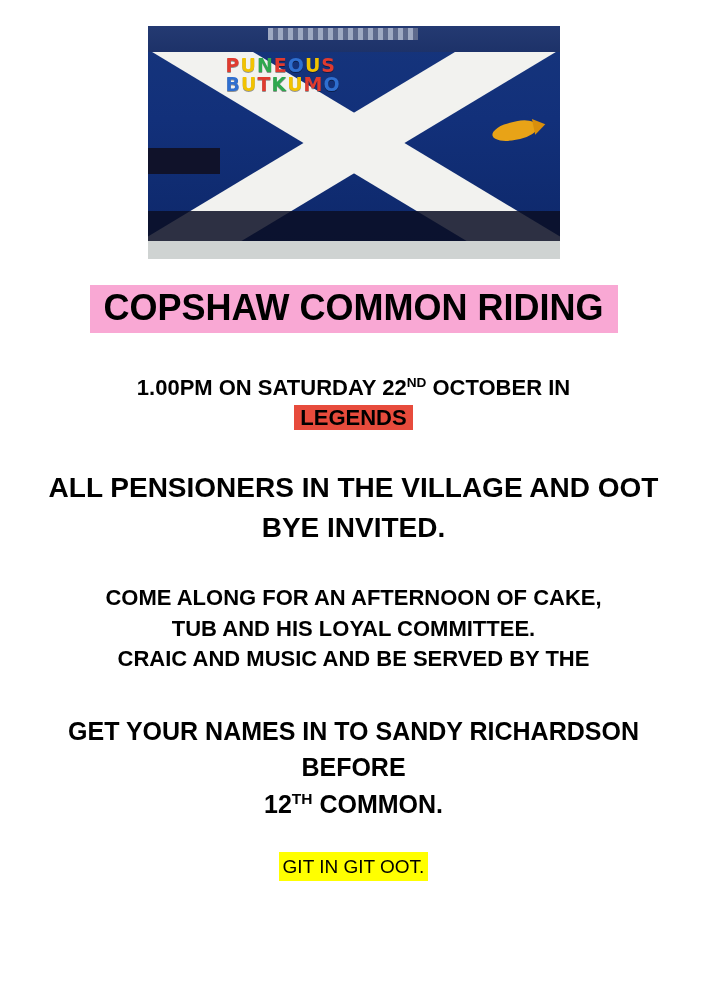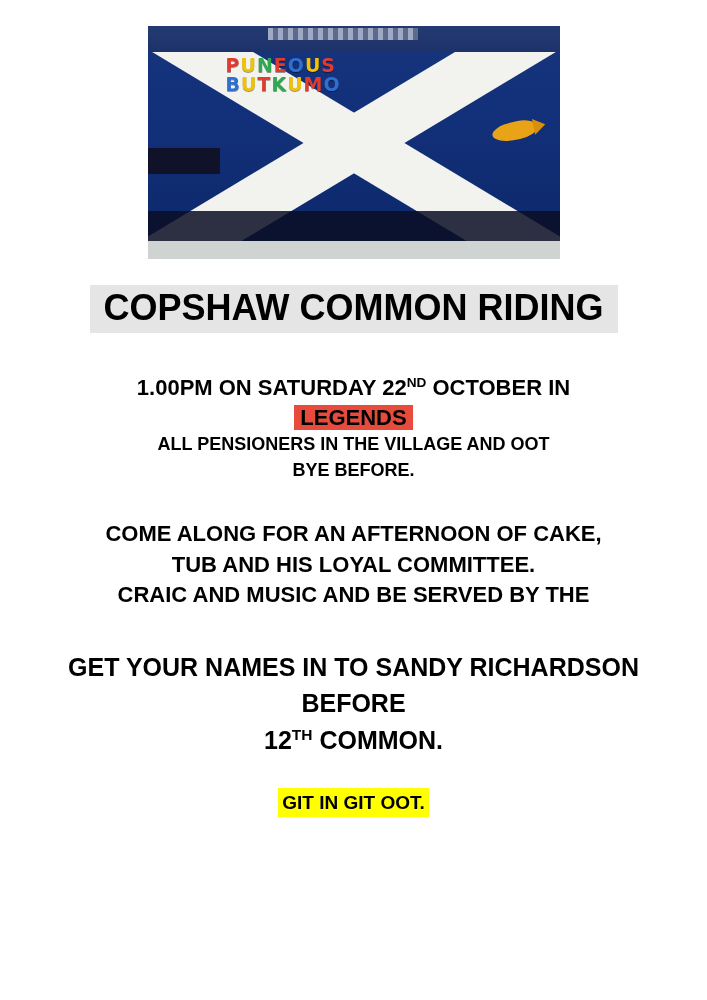--- a/index.html
+++ b/index.html
@@ -132,21 +132,21 @@
     opacity: 0.8;
   }
 
   
   .title-bar-wrap {
     display: flex;
     justify-content: center;
     margin-top: 26px;
   }
   .title-bar {
-    background: #e5e5e5;
+    background: #f9a8d4;
     padding: 2px 14px 4px 14px;
     font-family: "Liberation Sans", sans-serif;
     font-weight: bold;
     font-size: 36px;
     letter-spacing: 0px;
     white-space: nowrap;
   }
 
   .headline {
     margin-top: 52px;
@@ -170,40 +170,41 @@
   .venue-hl {
     background: #e74b3c;
     padding: 0 6px;
   }
   sup {
     font-size: 0.62em;
     vertical-align: super;
   }
 
   .invited {
-    font-size: 18px;
+    margin-top: 36px;
+    font-size: 28px;
     line-height: 1.4;
   }
   .comealong {
     margin-top: 36px;
     font-size: 22px;
     line-height: 1.4;
   }
   .names {
     margin-top: 38px;
     font-size: 25px;
     line-height: 1.45;
   }
   .closing-wrap {
     margin-top: 34px;
     text-align: center;
   }
   .closing {
     background: #ffff00;
-    font-weight: bold;
+    font-weight: normal;
     font-size: 19px;
     padding: 4px 4px;
   }
 </style>
 </head>
 <body>
 
 <div class="poster">
 
   <div class="photo-wrap">
@@ -231,21 +232,21 @@
 
   <div class="block when">
     <span>1.00PM ON SATURDAY 22</span><sup>ND</sup><span> OCTOBER IN</span>
     <div>
       <span class="venue-hl">LEGENDS</span>
     </div>
   </div>
 
   <div class="block invited">
     <div>ALL PENSIONERS IN THE VILLAGE AND OOT</div>
-    <div>BYE BEFORE.</div>
+    <div>BYE INVITED.</div>
   </div>
 
   <div class="block comealong">
     <div>COME ALONG FOR AN AFTERNOON OF CAKE,</div>
     <div>TUB AND HIS LOYAL COMMITTEE.</div>
     <div>CRAIC AND MUSIC AND BE SERVED BY THE</div>
   </div>
 
   <div class="block names">
     <div>GET YOUR NAMES IN TO SANDY RICHARDSON BEFORE</div>

